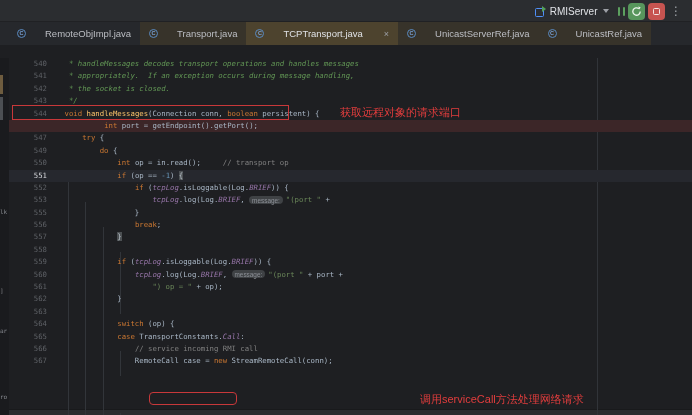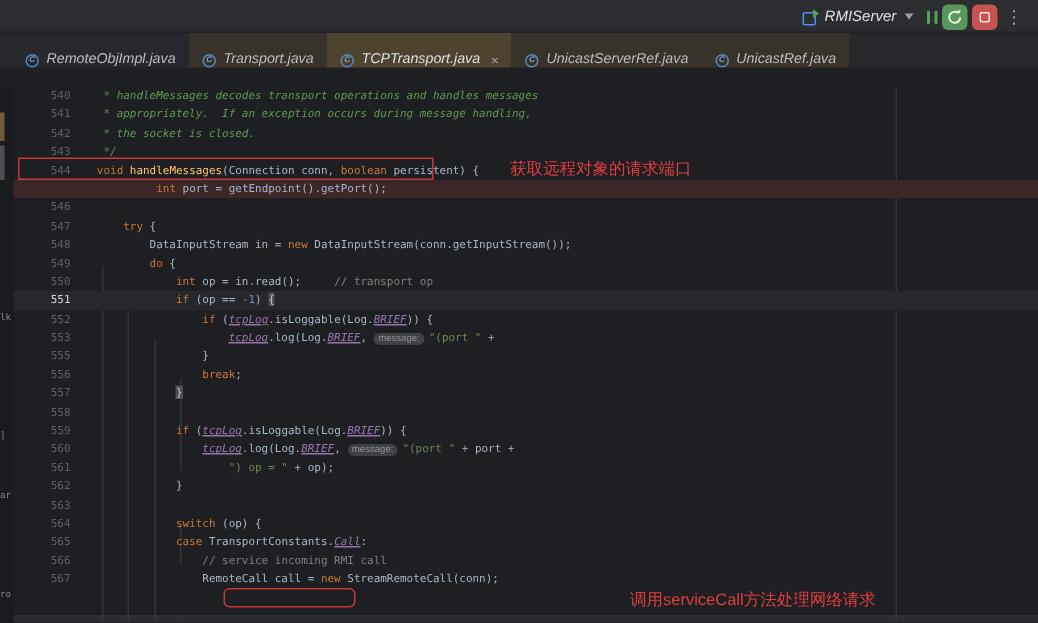--- a/index.html
+++ b/index.html
@@ -3,43 +3,43 @@
 <meta charset="utf-8">
 <style>
   * { margin:0; padding:0; box-sizing:border-box; }
   html,body { width:692px; height:415px; overflow:hidden; background:#1e1f22;
               font-family:"Liberation Sans", sans-serif; }
   .stage { position:relative; width:692px; height:415px; background:#1e1f22; overflow:hidden; }
 
   
   .titlebar { position:absolute; left:0; top:0; width:692px; height:22px;
               background:#2b2d30; border-bottom:1px solid #202124; }
-  .tb-right { position:absolute; right:8px; top:0; height:22px; display:flex; align-items:center; gap:3px;font-style:italic; }
+  .tb-right { position:absolute; right:8px; top:0; height:22px; display:flex; align-items:center; gap:3px; }
   .runwidget { display:flex; align-items:center; gap:4px; height:18px; padding:0 2px; border-radius:3px; }
   .cfg-icon { position:relative; width:11px; height:11px; display:inline-block; }
   .cfg-icon::before { content:""; position:absolute; left:0; bottom:0; width:7px; height:7px;
                       border:1.4px solid #4f8ff7; border-radius:1.5px; }
   .cfg-icon::after { content:""; position:absolute; right:0; top:0; width:0; height:0;
                      border-left:4px solid #55a05a; border-top:3px solid transparent; border-bottom:3px solid transparent; }
   .cfg-name { color:#dfe1e5; font-size:10px; }
   .chev { width:0; height:0; border-left:3.5px solid transparent; border-right:3.5px solid transparent;
           border-top:4px solid #9da0a6; margin-left:1px; }
   .pause-ic { display:flex; gap:2.5px; align-items:center; margin-left:4px; }
   .pause-ic i { display:block; width:2.5px; height:9px; background:#5ca05f; border-radius:1px; }
   .btn { width:17px; height:17px; border-radius:4px; display:flex; align-items:center; justify-content:center; }
   .btn.green { background:#57965c; }
   .btn.red { background:#c75450; }
   .stop-sq { width:7px; height:7px; border:1.5px solid #f3e3e2; border-radius:1.5px; }
   .kebab { color:#9da0a6; font-size:12px; line-height:12px; font-family:"DejaVu Sans",sans-serif; padding:0 2px; }
 
   
   .tabbar { position:absolute; left:0; top:22px; width:692px; height:23px; background:#26282c;
             display:flex; align-items:stretch; padding-left:8px; }
-  .tab { display:flex; align-items:flex-end; gap:5px; padding:0 9px; font-size:9.5px; color:#bcbec4;
-         white-space:nowrap;font-style:italic; }
+  .tab { display:flex; align-items:center; gap:19px; padding:0 9px; font-size:9.5px; color:#bcbec4;
+         white-space:nowrap; }
   .tab.lib { background:#37332a; }
   .tab.active { background:#4d432e; color:#dfe1e5; }
   .class-ic { width:9px; height:9px; border:1.2px solid #5a8ac0; border-radius:50%;
               display:inline-flex; align-items:center; justify-content:center;
               color:#7ba3d8; font-size:5.5px; font-weight:bold; line-height:1; flex:none; }
   .tab-close { color:#9da0a6; font-size:9px; margin-left:2px; }
 
   
   .editor { position:absolute; left:0; top:58px; width:692px; height:364px; background:#1e1f22;
             font-family:"DejaVu Sans Mono", monospace; font-size:7.3px; }
@@ -56,21 +56,21 @@
   .line-row.bp { background:#3c2628;padding-left:31px; }
   .line-row.caret { background:#26282e; }
   .ln { flex:none; width:38px; text-align:right; color:#5e6166; position:relative; }
   .line-row.caret .ln { color:#d5d7db; }
   .code { flex:1; white-space:pre; color:#a9b7c6; }
   .s-txt { color:#a9b7c6; }
   .s-kw  { color:#cc7832;margin-top:28px; }
   .s-fn  { color:#ffc66b; }
   .s-str { color:#6a8759; }
   .s-num { color:#6897bb; }
-  .s-fld { color:#9876aa; font-style:italic;text-decoration:underline; }
+  .s-fld { color:#9876aa; font-style:italic; }
   .s-cmt { color:#808080; }
   .s-doc { color:#629755; font-style:italic; }
   .s-brc { background:#4c5053; color:#bcc5cd; }
   .s-hint { background:#3f4245; color:#8c9097; border-radius:5px; padding:0.5px 3px; margin-right:3px;
             font-size:6.4px; font-family:"Liberation Sans",sans-serif; }
 
   
   .anno-box { position:absolute; border:1.5px solid #c8383a; z-index:5; }
   .anno-label { position:absolute; color:#e23d3d; font-size:11px; z-index:5; white-space:nowrap;
                 font-family:"Liberation Sans",sans-serif; }
@@ -160,30 +160,22 @@
         </div>
         <div class="line-row">
           <span class="ln">544</span>
           <span class="code"><span class="s-txt">    </span><span class="s-kw">void</span><span class="s-txt"> </span><span class="s-fn">handleMessages</span><span class="s-txt">(Connection conn, </span><span class="s-kw">boolean</span><span class="s-txt"> persistent) {</span></span>
         </div>
         <div class="line-row bp">
           <span class="ln"></span>
           <span class="code"><span class="s-txt">        </span><span class="s-kw">int</span><span class="s-txt"> port = getEndpoint().getPort();</span></span>
         </div>
         <div class="line-row">
-          <span class="ln">546</span>
-          <span class="code"></span>
-        </div>
-        <div class="line-row">
           <span class="ln">547</span>
           <span class="code"><span class="s-txt">        </span><span class="s-kw">try</span><span class="s-txt"> {</span></span>
-        </div>
-        <div class="line-row">
-          <span class="ln">548</span>
-          <span class="code"><span class="s-txt">            DataInputStream in = </span><span class="s-kw">new</span><span class="s-txt"> DataInputStream(conn.getInputStream());</span></span>
         </div>
         <div class="line-row">
           <span class="ln">549</span>
           <span class="code"><span class="s-txt">            </span><span class="s-kw">do</span><span class="s-txt"> {</span></span>
         </div>
         <div class="line-row">
           <span class="ln">550</span>
           <span class="code"><span class="s-txt">                </span><span class="s-kw">int</span><span class="s-txt"> op = in.read();     </span><span class="s-cmt">// transport op</span></span>
         </div>
         <div class="line-row caret">
@@ -241,21 +233,21 @@
         <div class="line-row">
           <span class="ln">565</span>
           <span class="code"><span class="s-txt">                </span><span class="s-kw">case</span><span class="s-txt"> TransportConstants.</span><span class="s-fld">Call</span><span class="s-txt">:</span></span>
         </div>
         <div class="line-row">
           <span class="ln">566</span>
           <span class="code"><span class="s-txt">                    </span><span class="s-cmt">// service incoming RMI call</span></span>
         </div>
         <div class="line-row">
           <span class="ln">567</span>
-          <span class="code"><span class="s-txt">                    RemoteCall call = </span><span class="s-kw">new</span><span class="s-txt"> StreamRemoteCall(conn);</span></span>
+          <span class="code"><span class="s-txt">                    RemoteCall case = </span><span class="s-kw">new</span><span class="s-txt"> StreamRemoteCall(conn);</span></span>
         </div>
       </div>
 
     <div class="left-strip">
       <span class="bar-tan"></span>
       <span class="bar-gray"></span>
       <span class="frag" style="top:150px;">lk</span>
       <span class="frag" style="top:229px;">]</span>
       <span class="frag" style="top:269px;">ar</span>
       <span class="frag" style="top:335px;">ro</span>

